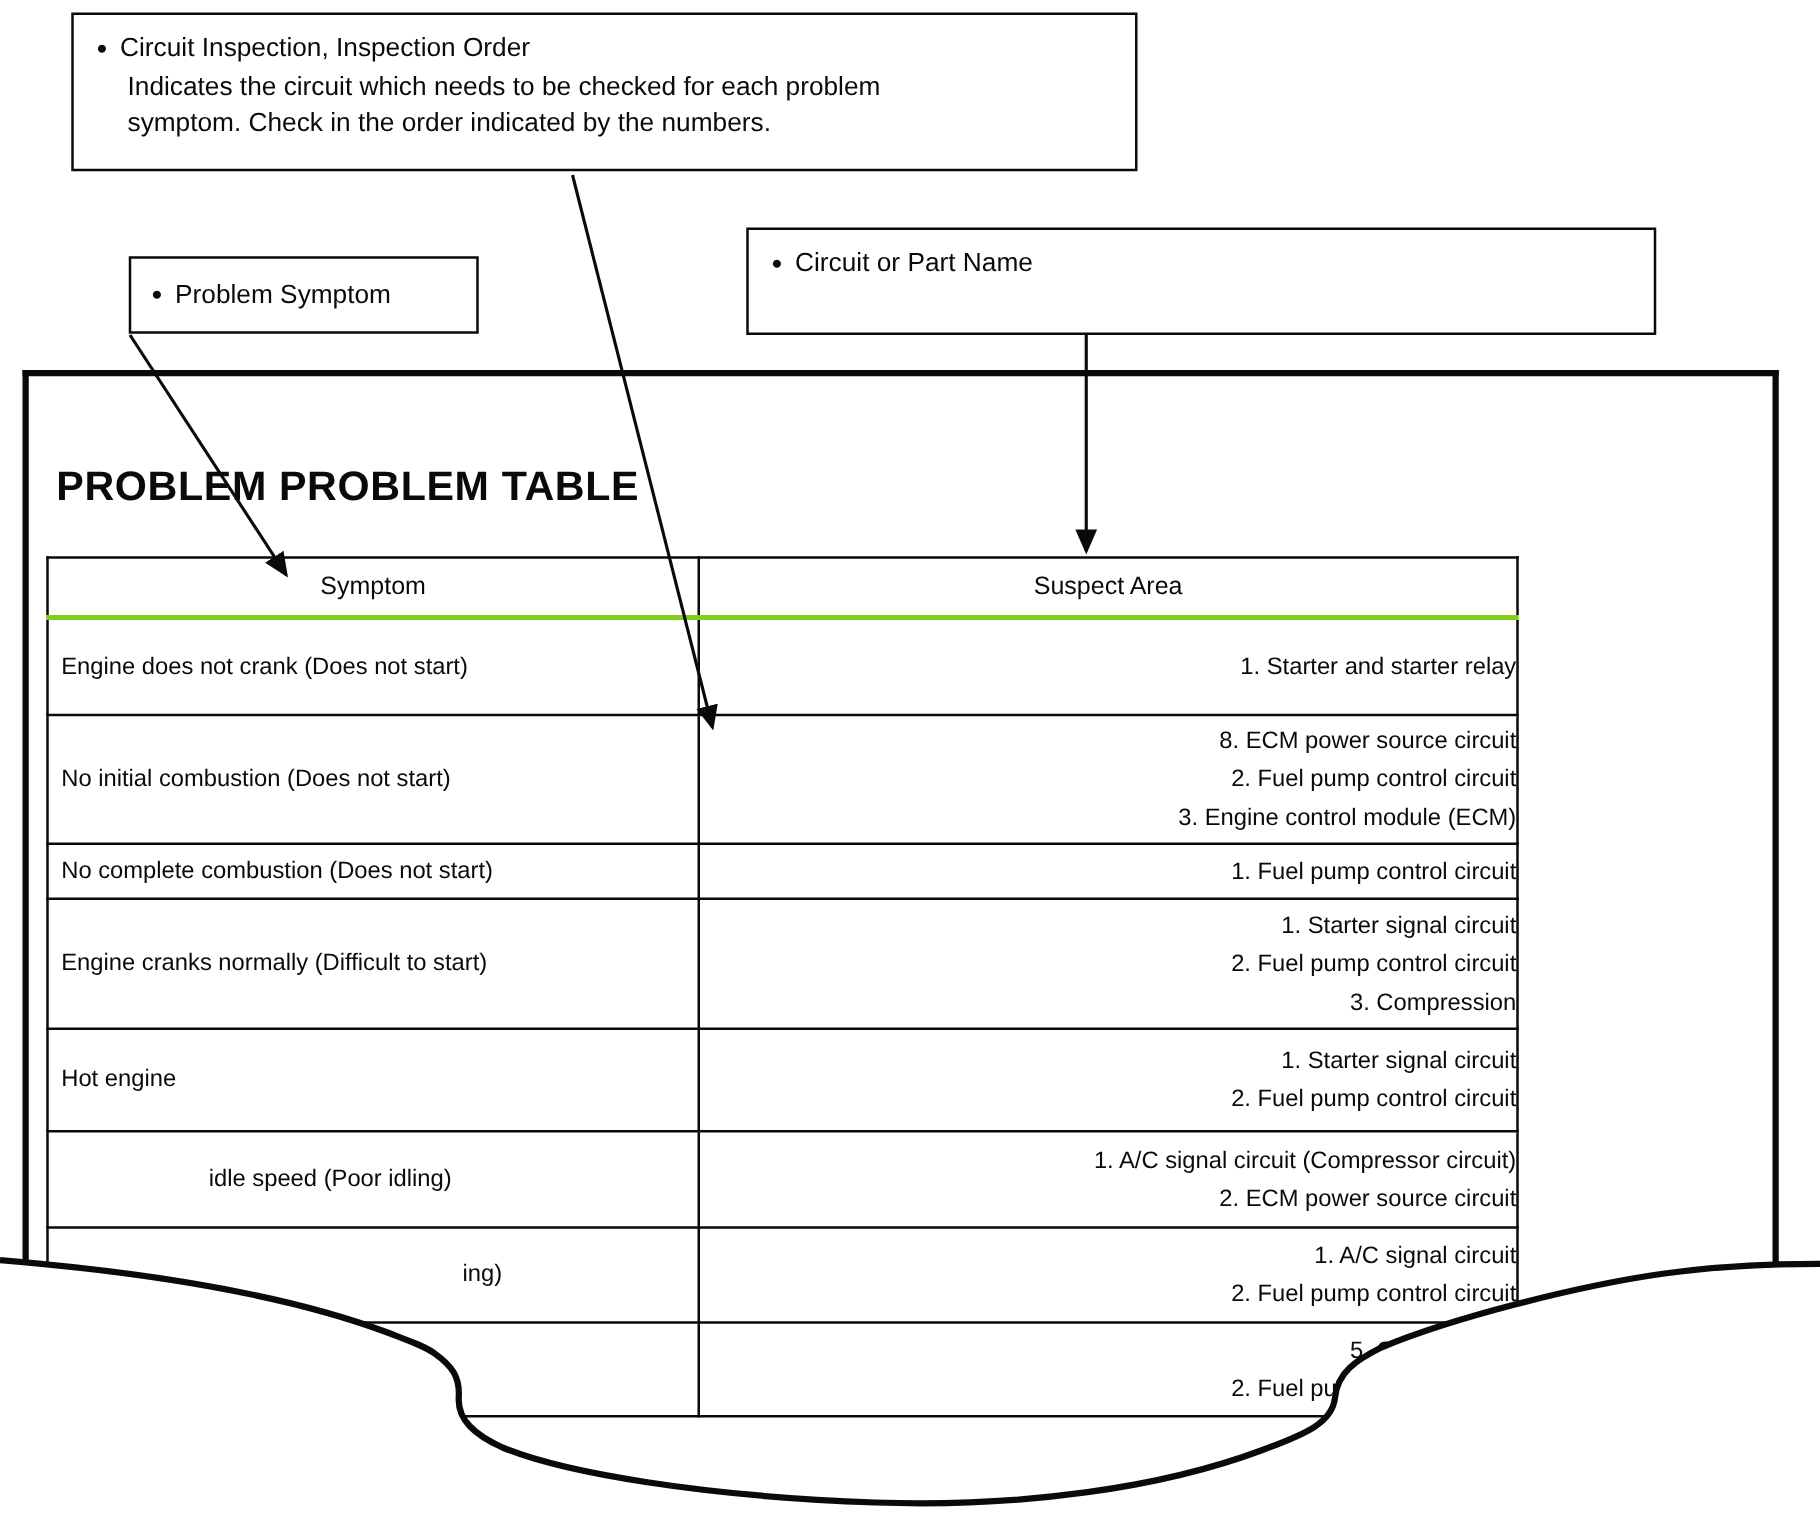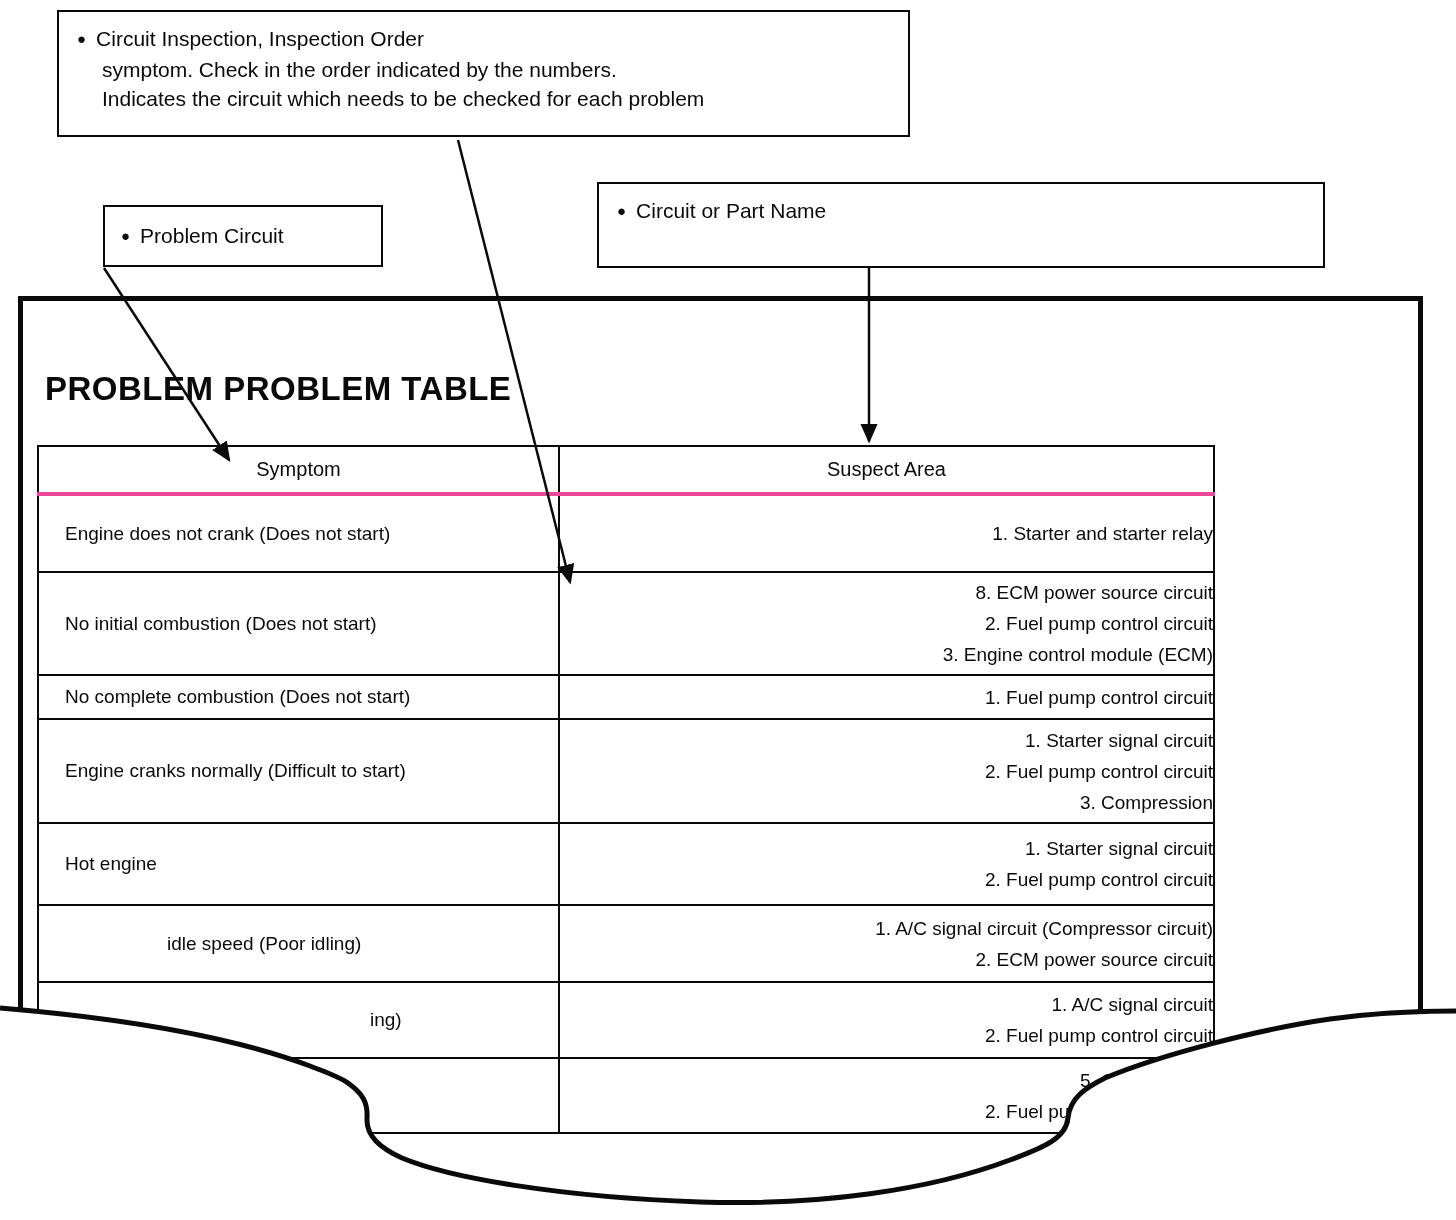--- a/index.html
+++ b/index.html
@@ -20,24 +20,24 @@
   
   .page-border{position:absolute;left:18px;top:296px;width:1405px;height:924px;
                border:5px solid #0a0a0a;box-sizing:border-box;border-bottom:none;}
   .page-title{position:absolute;left:45px;top:370px;font-size:33px;font-weight:bold;
               letter-spacing:0.5px;white-space:nowrap;}
 
   
   table.symptoms{position:absolute;left:37px;top:445px;width:1176px;
                  border-collapse:collapse;table-layout:fixed;font-size:19px;}
   table.symptoms td{border:2px solid #0a0a0a;vertical-align:middle;
-                    padding:0 0 0 26px;box-sizing:border-box;}
+                    padding:0 0 0 10px;box-sizing:border-box;}
   col.c-sym{width:521px;} col.c-sus{width:655px;}
   tr.hdr td{height:48px;text-align:center;padding:0;font-size:20px;
-            border-bottom:4px solid #ec4899;}
+            border-bottom:4px solid #84cc16;}
   .suspect-line{line-height:31px;white-space:nowrap;text-align:right;}
   .sym-text{white-space:nowrap;}
   .row-0 td{height:78px;} .row-1 td{height:103px;} .row-2 td{height:44px;}
   .row-3 td{height:104px;} .row-4 td{height:76px;} .row-5 td{height:82px;}
   .row-6 td{height:77px;} .row-7 td{height:76px;} .row-8 td{height:75px;}
   .row-6 td.sym{padding-left:128px;}   
   .row-7 td.sym{padding-left:331px;}   
 
   
   svg.overlay{position:absolute;left:0;top:0;width:1456px;height:1220px;
@@ -46,28 +46,28 @@
 </head>
 <body>
 
 <div class="canvas">
 
   <div class="callout" id="box-inspection">
     <div class="title-row">
       <span class="bullet">●</span>
       <span>Circuit Inspection, Inspection Order</span>
     </div>
+    <div class="hang">Indicates the circuit which needs to be checked for each problem</div>
     <div class="hang">symptom. Check in the order indicated by the numbers.</div>
-    <div class="hang">Indicates the circuit which needs to be checked for each problem</div>
   </div>
 
   <div class="callout" id="box-symptom">
     <div class="title-row">
       <span class="bullet">●</span>
-      <span>Problem Circuit</span>
+      <span>Problem Symptom</span>
     </div>
   </div>
 
   <div class="callout" id="box-circuit">
     <div class="title-row">
       <span class="bullet">●</span>
       <span>Circuit or Part Name</span>
     </div>
   </div>
 

